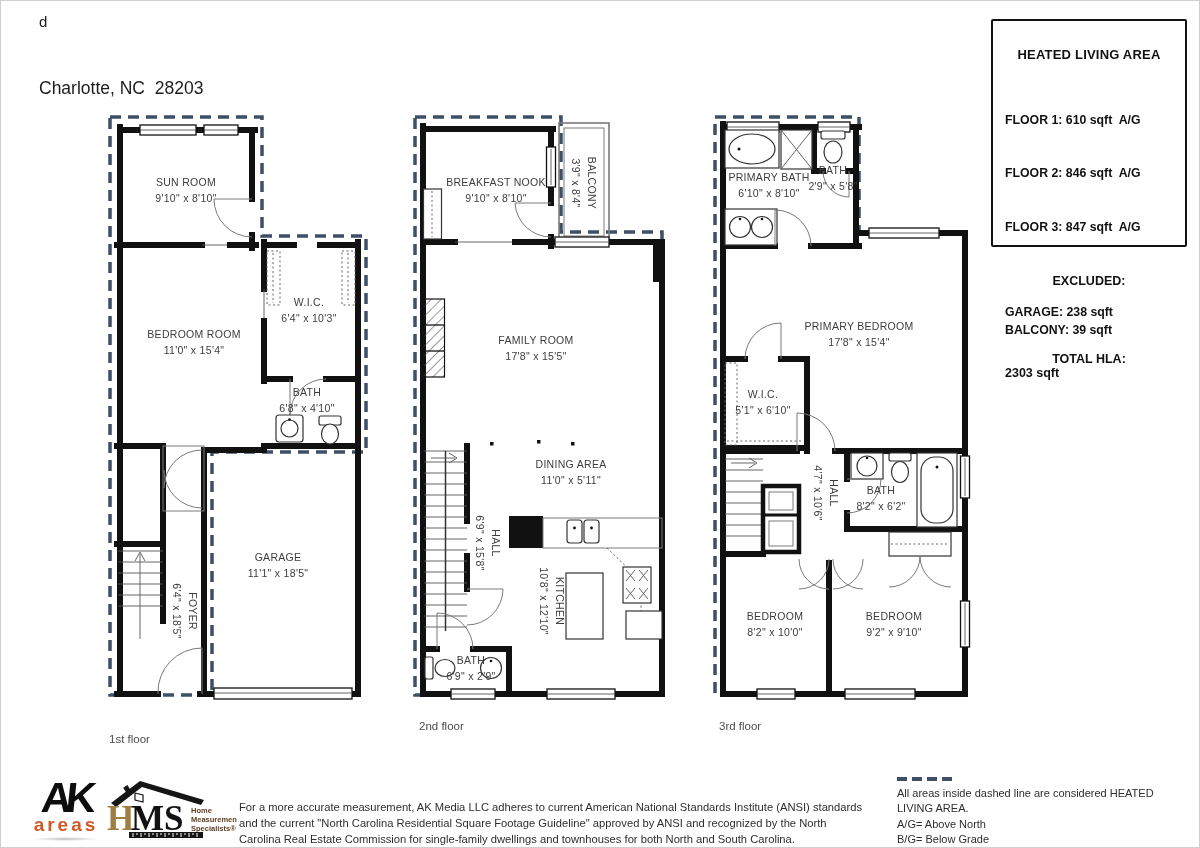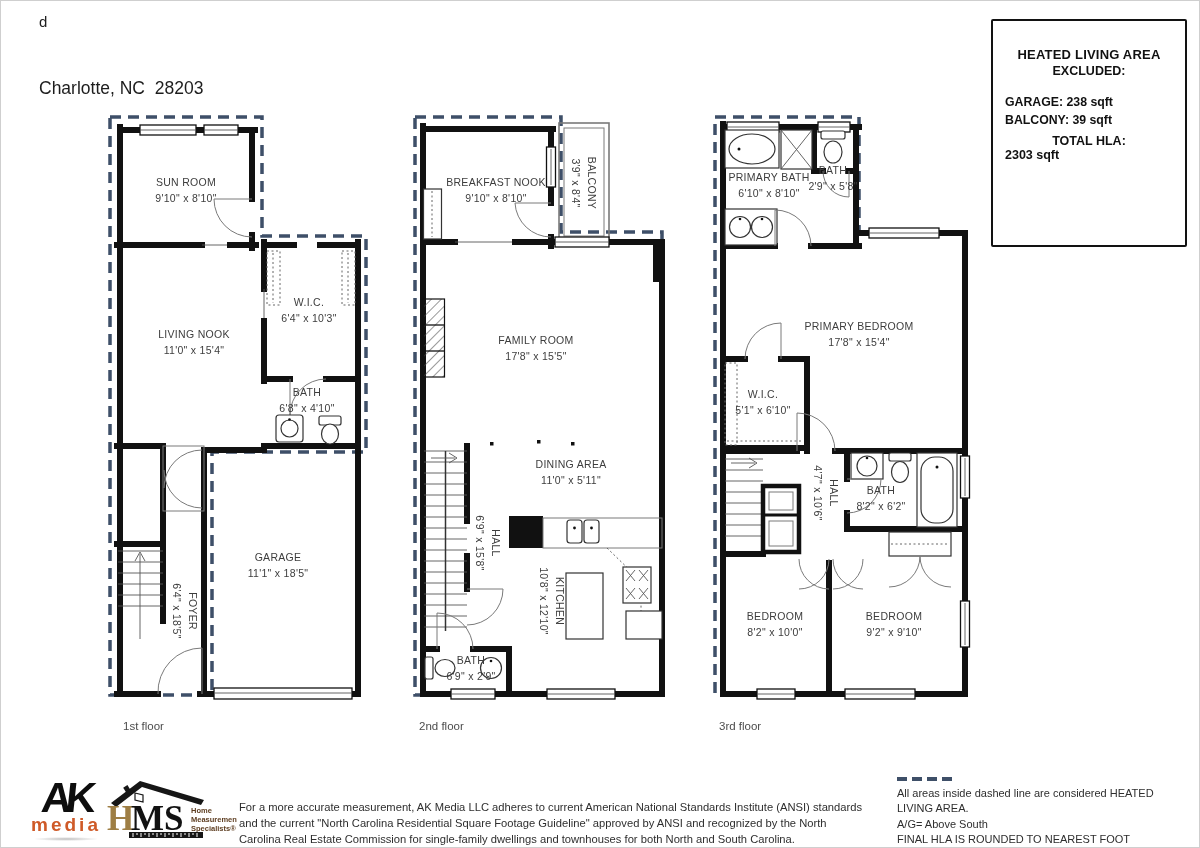--- a/index.html
+++ b/index.html
@@ -10,36 +10,36 @@
   .addr1{position:absolute;left:38px;top:12px;font-size:15px;color:#1d1d1d;}
   .addr2{position:absolute;left:38px;top:33px;font-size:17.5px;color:#1d1d1d;white-space:pre;margin-top:44px;}
 
   
   .hla-box{position:absolute;left:990px;top:18px;width:196px;height:228px;border:2.5px solid #121212;
            border-radius:2px;box-sizing:border-box;padding:26px 12px;color:#111;}
   .hla-title{text-align:center;font-size:13px;font-weight:700;letter-spacing:.2px;}
   .hla-floors{margin-top:14px;font-size:12.3px;font-weight:600;line-height:1.45;white-space:pre;}
   .hla-excluded-label{margin-top:2px;text-align:center;font-size:12.5px;font-weight:700;}
   .hla-excluded{margin-top:16px;font-size:12.3px;font-weight:600;line-height:1.45;}
-  .hla-total-label{margin-top:4px;text-align:center;font-size:12.5px;font-weight:700;}
+  .hla-total-label{margin-top:12px;text-align:center;font-size:12.5px;font-weight:700;}
   .hla-total-value{text-align:left;font-size:12.5px;font-weight:700;}
 
   
   .floor{position:absolute;top:110px;}
   .floor svg{display:block;}
   .f1{left:105px;width:265px;height:590px;}
   .f2{left:410px;width:255px;height:590px;}
   .f3{left:710px;width:260px;height:590px;}
   .rlabel{position:absolute;transform:translate(-50%,-50%);text-align:center;color:#3d3d3d;
           font-size:10.5px;letter-spacing:.3px;line-height:1.5;white-space:nowrap;}
   .rlabel.rot{transform:translate(-50%,-50%) rotate(90deg);}
   .rname,.rdims{display:block;}
 
   .floor-caption{position:absolute;top:719px;font-size:11.5px;color:#4d4d4d;}
-  .cap1{left:122px;} .cap2{left:418px;} .cap3{left:718px;}
+  .cap1{left:108px;margin-top:13px;} .cap2{left:418px;} .cap3{left:718px;}
 
   
   .ak-logo{position:absolute;left:26px;top:779px;width:78px;text-align:center;}
   .ak-top{font-size:42px;font-weight:800;letter-spacing:-6px;line-height:.85;color:#0d0d0d;
           transform:skewX(-6deg);}
   .ak-bottom{font-size:19px;font-weight:600;color:#cf5a28;letter-spacing:3px;margin-top:-2px;}
   .ak-shadow{height:4px;margin:1px 6px 0 6px;background:radial-gradient(ellipse at center,#bdbdbd 0%,rgba(255,255,255,0) 70%);}
   .hms-logo{position:absolute;left:104px;top:776px;}
   .disclaimer{position:absolute;left:238px;top:799px;width:628px;font-size:11.2px;color:#2e2e2e;line-height:1.42;}
   .notes{position:absolute;left:896px;top:776px;width:295px;font-size:11px;color:#2e2e2e;line-height:1.4;}
@@ -59,20 +59,25 @@
 </head>
 <body>
 
 <div class="page">
 
   <div class="addr1">d</div>
   <div class="addr2">Charlotte, NC  28203</div>
 
   <div class="hla-box">
     <div class="hla-title">HEATED LIVING AREA</div>
+    <div class="hla-floors">
+      <div>FLOOR 1: 610 sqft  A/G</div>
+      <div>FLOOR 2: 846 sqft  A/G</div>
+      <div>FLOOR 3: 847 sqft  A/G</div>
+    </div>
     <div class="hla-excluded-label">EXCLUDED:</div>
     <div class="hla-excluded">
       <div>GARAGE: 238 sqft</div>
       <div>BALCONY: 39 sqft</div>
     </div>
     <div class="hla-total-label">TOTAL HLA:</div>
     <div class="hla-total-value">2303 sqft</div>
   </div>
 
   <div class="floor f1">
@@ -149,21 +154,21 @@
       <g>
         <rect class="fix" x="213" y="305" width="22" height="9" rx="2"></rect>
         <ellipse class="fix" cx="224" cy="323" rx="8.5" ry="10"></ellipse>
       </g>
     </svg>
     <div class="rlabel" style="left:80px;top:80px;">
       <span class="rname">SUN ROOM</span>
         <span class="rdims">9'10" x 8'10"</span>
     </div>
     <div class="rlabel" style="left:88px;top:232px;">
-      <span class="rname">LIVING NOOK</span>
+      <span class="rname">BEDROOM ROOM</span>
         <span class="rdims">11'0" x 15'4"</span>
     </div>
     <div class="rlabel" style="left:203px;top:200px;">
       <span class="rname">W.I.C.</span>
         <span class="rdims">6'4" x 10'3"</span>
     </div>
     <div class="rlabel" style="left:201px;top:290px;">
       <span class="rname">BATH</span>
         <span class="rdims">6'8" x 4'10"</span>
     </div>
@@ -457,21 +462,21 @@
         <span class="rdims">9'2" x 9'10"</span>
     </div>
   </div>
 
   <div class="floor-caption cap1">1st floor</div>
   <div class="floor-caption cap2">2nd floor</div>
   <div class="floor-caption cap3">3rd floor</div>
 
   <div class="ak-logo">
     <div class="ak-top">AK</div>
-    <div class="ak-bottom">media</div>
+    <div class="ak-bottom">areas</div>
     <div class="ak-shadow"></div>
   </div>
 
   <div class="hms-logo">
     <svg width="132" height="64" viewBox="0 0 132 64">
       <g>
         <path d="M6 26 L35 4 L99 23 L96 28 L37 10 L11 30 Z" fill="#161616"></path>
         <rect x="20" y="9" width="5" height="9" fill="#161616" transform="rotate(-32 22 13)"></rect>
         <path d="M30 16 l8 2 v7 l-8 -2 Z" fill="none" stroke="#161616" stroke-width="1.2"></path>
       </g>
@@ -485,17 +490,18 @@
         <path stroke="#fff" stroke-width="1" d="M28 56 V60 M32 56 V58 M36 56 V60 M40 56 V58 M44 56 V60 M48 56 V58 M52 56 V60 M56 56 V58 M60 56 V60 M64 56 V58 M68 56 V60 M72 56 V58 M76 56 V60 M80 56 V58 M84 56 V60 M88 56 V58 M92 56 V60"></path>
       </g>
     </svg>
   </div>
 
   <div class="disclaimer">For a more accurate measurement, AK Media LLC adheres to current American National Standards Institute (ANSI) standards and the current "North Carolina Residential Square Footage Guideline" approved by ANSI and recognized by the North Carolina Real Estate Commission for single-family dwellings and townhouses for both North and South Carolina.</div>
 
   <div class="notes">
     <div class="notes-dashes"></div>
     <div>All areas inside dashed line are considered HEATED LIVING AREA.</div>
-    <div>A/G= Above South</div>
+    <div>A/G= Above North</div>
+    <div>B/G= Below Grade</div>
     <div>FINAL HLA IS ROUNDED TO NEAREST FOOT</div>
   </div>
 
 </div>
 
 </body></html>

